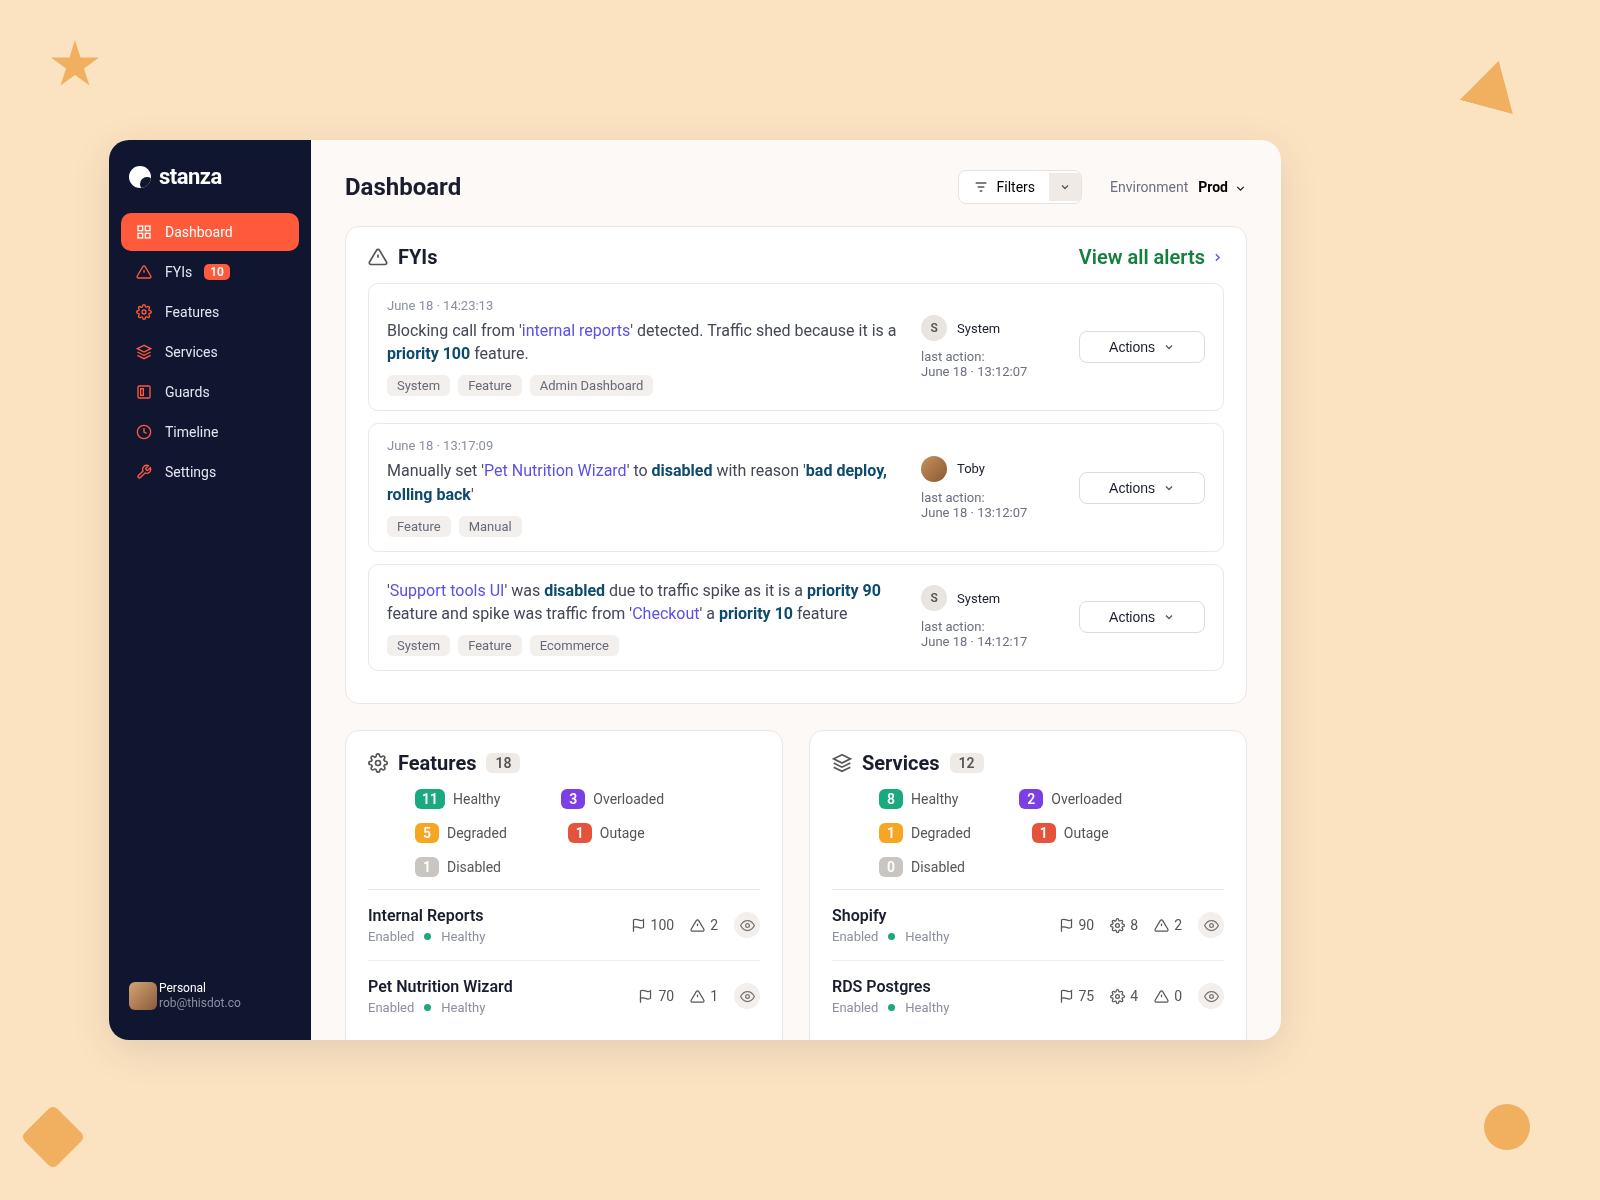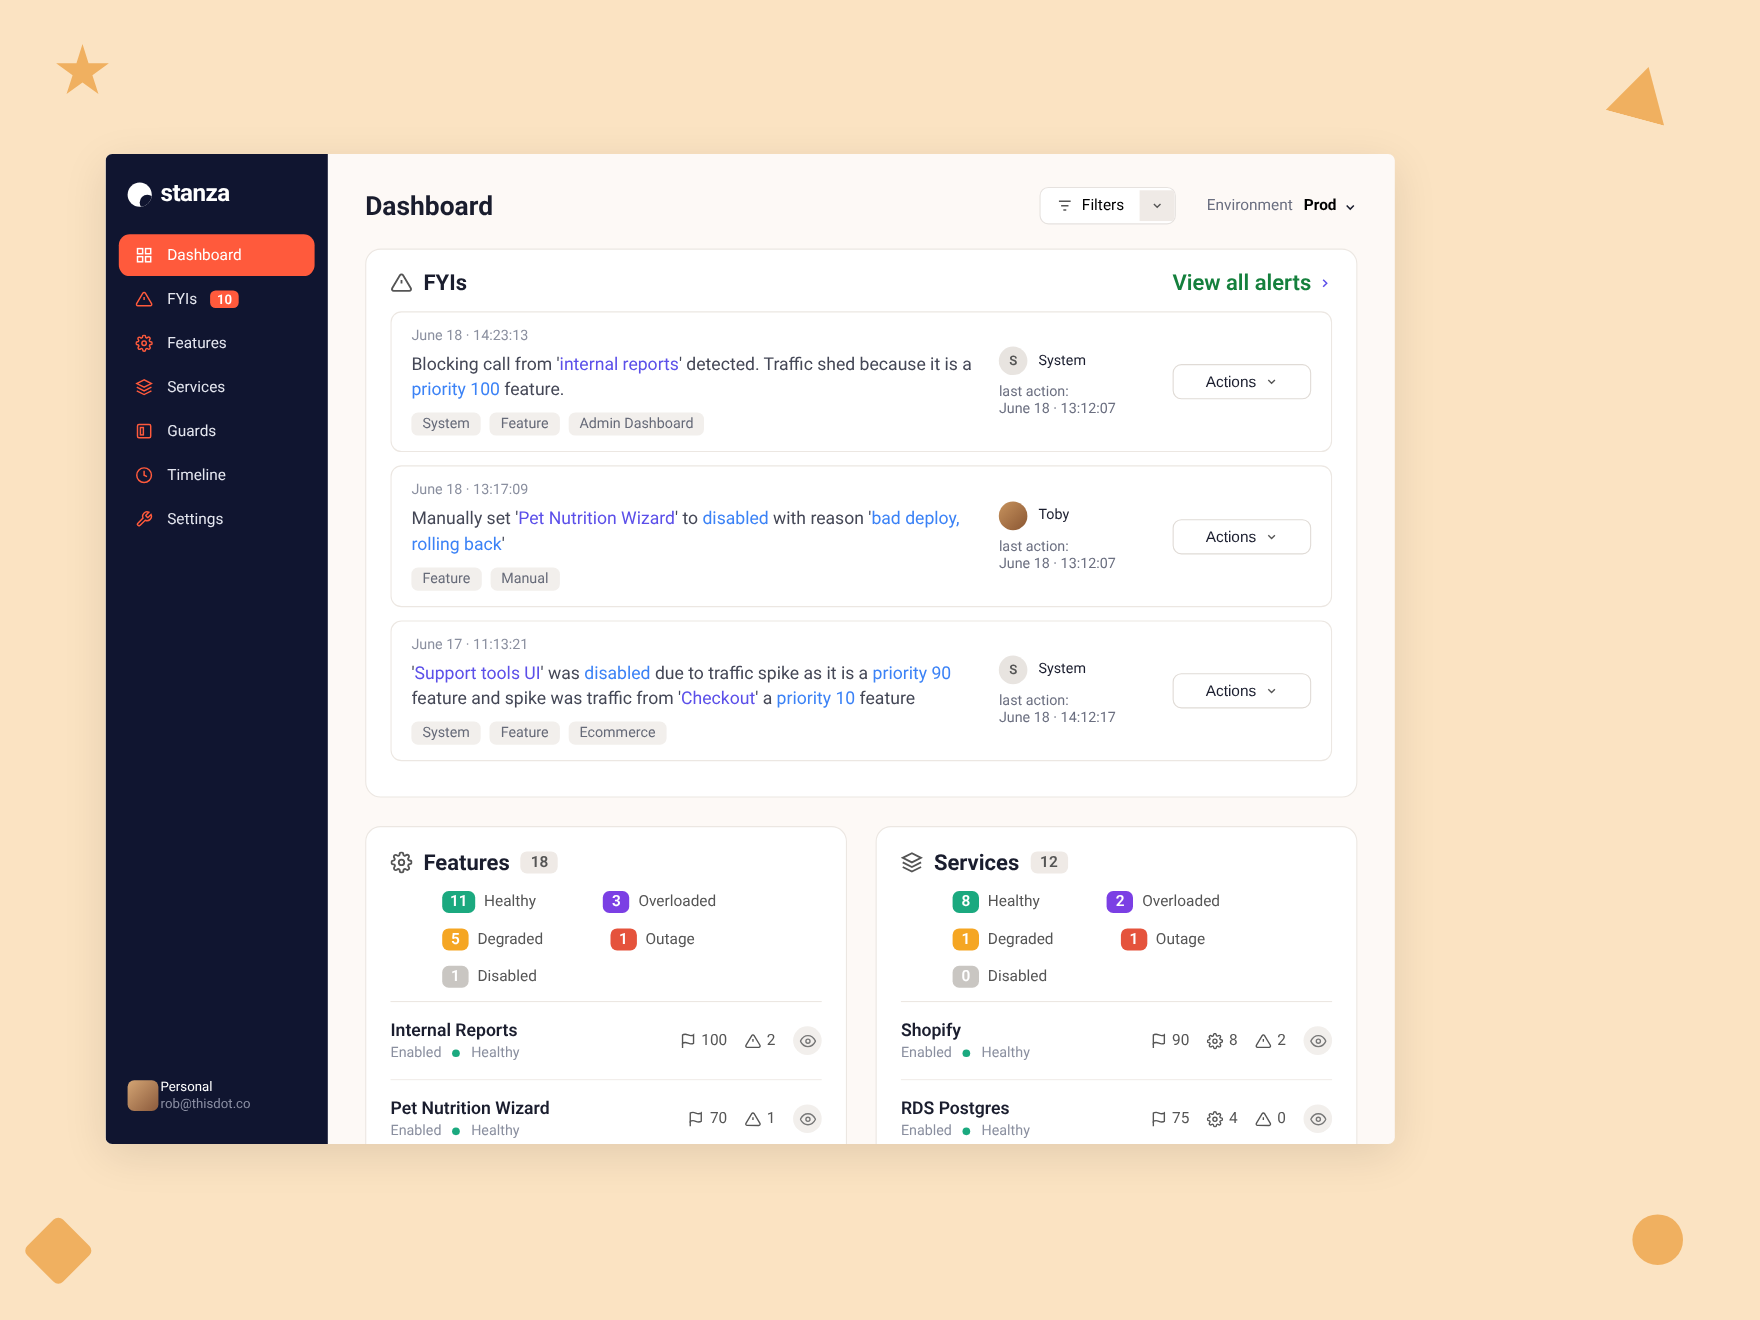--- a/index.html
+++ b/index.html
@@ -5,26 +5,26 @@
 * { box-sizing: border-box; margin: 0; padding: 0; }
 body {
   font-family: -apple-system, BlinkMacSystemFont, "Segoe UI", Roboto, sans-serif;
   background: #FBE3C2;
   width: 1600px;
   height: 1200px;
   overflow: hidden;
 }
 .app-frame {
   position: absolute;
-  left: 96px;
+  left: 109px;
   top: 140px;
   width: 1172px;
   height: 900px;
   background: #FDF9F6;
-  border-radius: 6px;
+  border-radius: 20px;
   overflow: hidden;
   display: flex;
   box-shadow: 0 10px 40px rgba(0,0,0,0.1);
 }
 .sidebar {
   width: 202px;
   background: #101530;
   color: #fff;
   display: flex;
   flex-direction: column;
@@ -102,21 +102,21 @@
 .panel-title { display:flex; align-items:center; gap:10px; font-size:20px; font-weight:700; color:#1a1d2e; }
 .view-all { margin-left:auto; color:#15803d; font-size:20px; font-weight:600; display:flex; align-items:center; gap:6px; cursor:pointer; }
 .fyi-card {
   border:1px solid #ece7e2; border-radius:10px; padding:14px 18px; margin-bottom:12px;
   display:flex; align-items:center; gap:4px;
 }
 .fyi-body { flex:1; min-width:0; }
 .fyi-ts { font-size:13px; color:#8a8f9f; margin-bottom:6px; }
 .fyi-msg { font-size:16px; color:#444756; line-height:1.45; margin-bottom:10px; }
 .fyi-msg .hl { color:#5B4FE9; }
-.fyi-msg .bold { font-weight:400; color:#3b82f6; }
+.fyi-msg .bold { font-weight:700; color:#0c4a6e; }
 .tags { display:flex; gap:8px; flex-wrap:wrap; }
 .tag { background:#f2efec; color:#666a78; font-size:13px; padding:3px 10px; border-radius:6px; }
 .fyi-side { display:flex; align-items:center; gap:18px; }
 .actor-col { text-align:left; font-size:13px; color:#6b6f80; width:140px; }
 .actor-row { display:flex; align-items:center; gap:10px; margin-bottom:8px; }
 .actor-name { color:#1a1d2e; }
 .actor-av { width:26px;height:26px;border-radius:50%; background:#e8e4e0; display:flex;align-items:center;justify-content:center; font-size:12px; font-weight:600; color:#555; }
 .actor-av.img { background:linear-gradient(135deg,#c7935e,#8a5632); }
 .actions-btn {
   background:#fff; border:1px solid #e0dbd6; border-radius:8px; padding:7px 29px; font-size:14px;
@@ -345,21 +345,20 @@
       <button class="actions-btn">
         <span>Actions</span>
         <svg width="12" height="12" viewBox="0 0 24 24" fill="none" stroke="#555" stroke-width="2.5">
                   <polyline points="6 9 12 15 18 9"></polyline>
                 </svg>
       </button>
     </div>
           </div>
           <div class="fyi-card">
     <div class="fyi-body">
-      <div class="fyi-ts">June 17 · 11:13:21</div>
       <div class="fyi-msg">'<span class="hl">Support tools UI</span>' was <span class="bold">disabled</span> due to traffic spike as it is a <span class="bold">priority 90</span> feature and spike was traffic from '<span class="hl">Checkout</span>' a <span class="bold">priority 10</span> feature</div>
       <div class="tags">
                 <span class="tag">System</span>
                 <span class="tag">Feature</span>
                 <span class="tag">Ecommerce</span>
               </div>
     </div>
     <div class="fyi-side">
       <div class="actor-col">
         <div class="actor-row">

